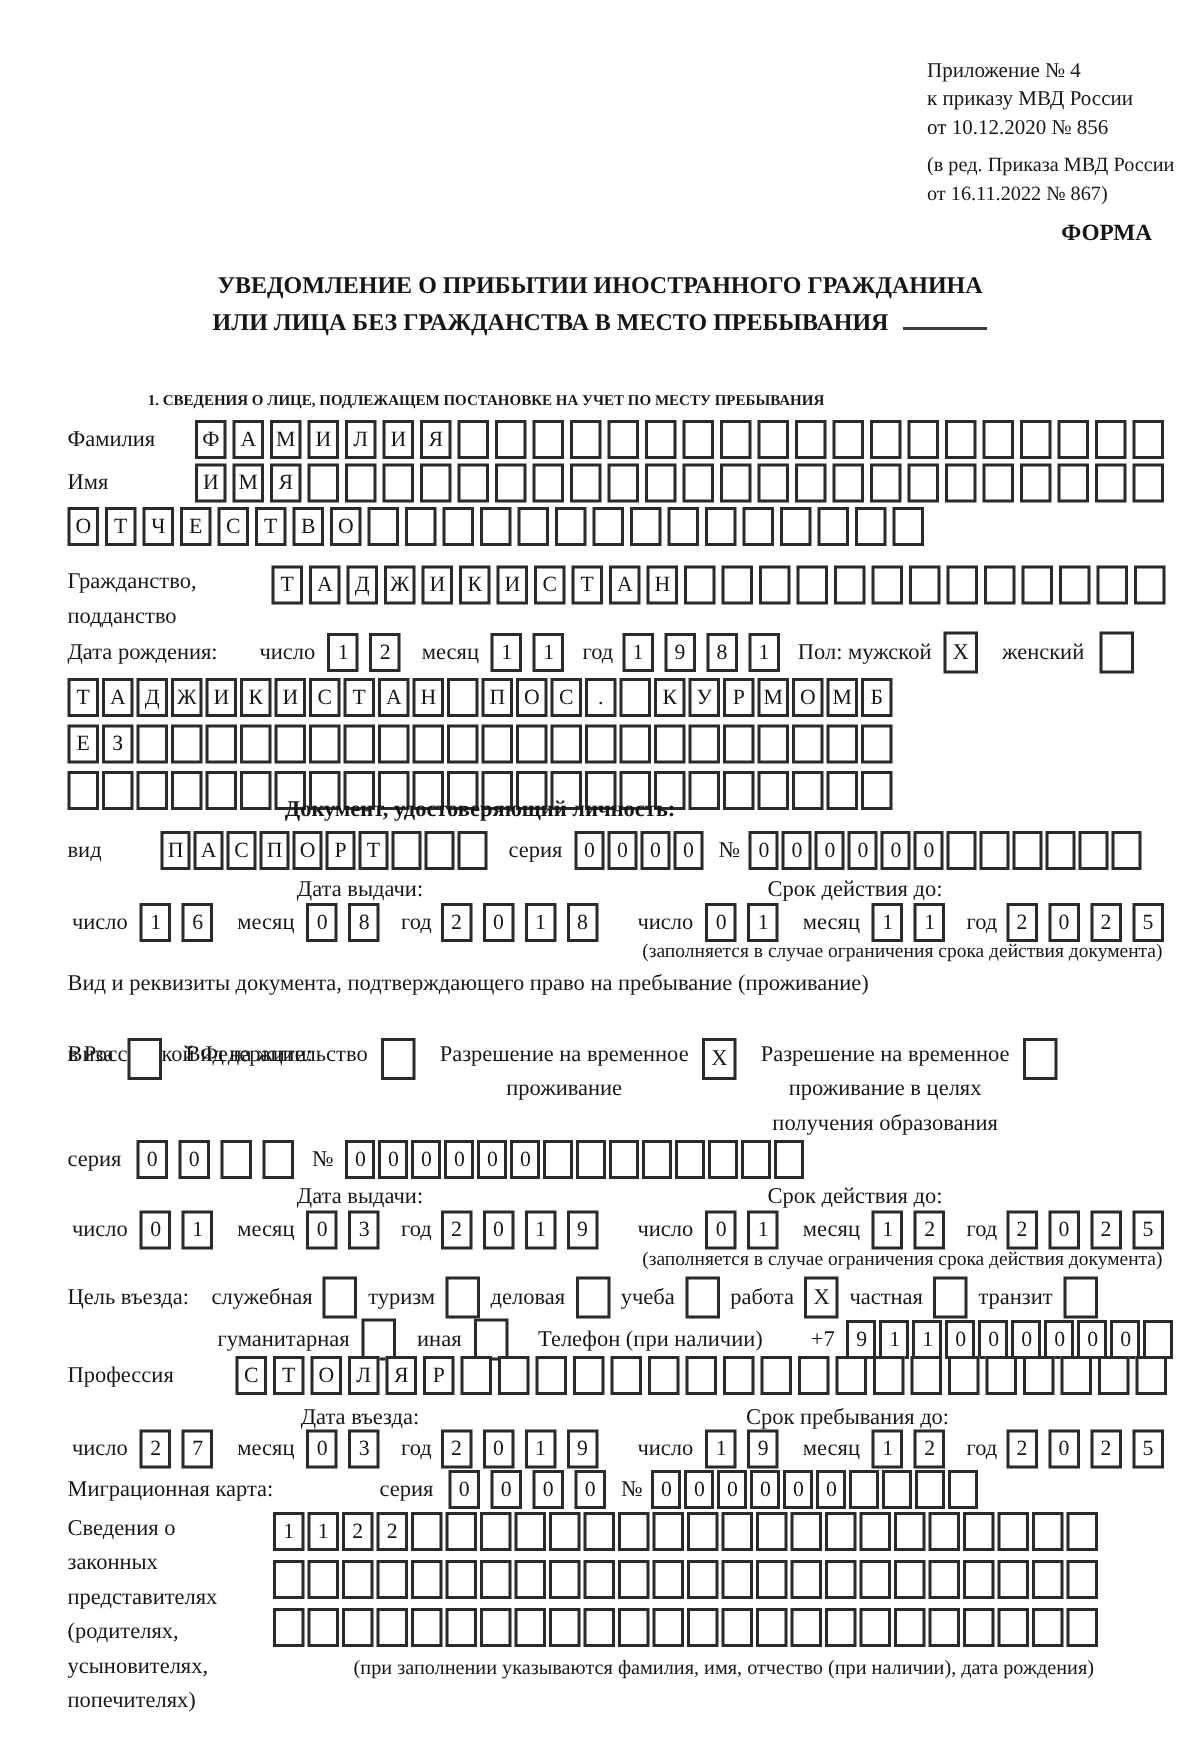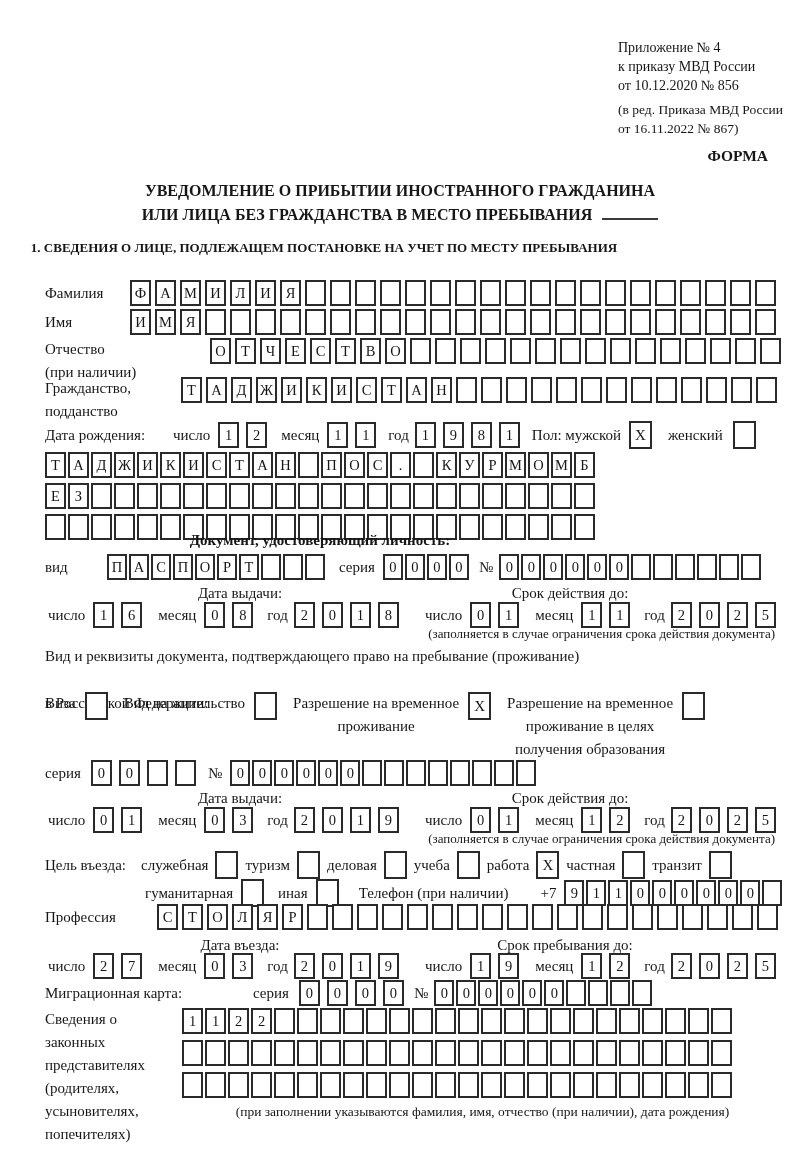--- a/index.html
+++ b/index.html
@@ -60,21 +60,21 @@
   </div>
 </div>
 
 <div class="abs b" style="top:147px; right:32px; font-size:15.5px;">ФОРМА</div>
 
 <div class="abs b center" style="top:182px; left:0; width:800px; font-size:16px;">УВЕДОМЛЕНИЕ О ПРИБЫТИИ ИНОСТРАННОГО ГРАЖДАНИНА</div>
 <div class="abs b center" style="top:206px; left:0; width:800px; font-size:16px;">
   <span>ИЛИ ЛИЦА БЕЗ ГРАЖДАНСТВА В МЕСТО ПРЕБЫВАНИЯ</span><span class="title-underline"></span>
 </div>
 
-<div class="abs b center" style="top:240px; left:0; width:648px; font-size:13px;">1. СВЕДЕНИЯ О ЛИЦЕ, ПОДЛЕЖАЩЕМ ПОСТАНОВКЕ НА УЧЕТ ПО МЕСТУ ПРЕБЫВАНИЯ</div>
+<div class="abs b center" style="top:262px; left:0; width:648px; font-size:10px;">1. СВЕДЕНИЯ О ЛИЦЕ, ПОДЛЕЖАЩЕМ ПОСТАНОВКЕ НА УЧЕТ ПО МЕСТУ ПРЕБЫВАНИЯ</div>
 
 <div class="row" style="top:280px; left:45px;">
   <span class="lbl" style="width:85px;">Фамилия</span>
   <span class="cells">
       <span class="cell">Ф</span>
       <span class="cell">А</span>
       <span class="cell">М</span>
       <span class="cell">И</span>
       <span class="cell">Л</span>
       <span class="cell">И</span>
@@ -126,24 +126,20 @@
       <span class="cell"></span>
       <span class="cell"></span>
       <span class="cell"></span>
       <span class="cell"></span>
       <span class="cell"></span>
       <span class="cell"></span>
     </span>
 </div>
 
 <div class="rowtop" style="top:338px; left:45px;">
-  <div class="labelcol" style="width:165px;">
-    <div>Отчество</div>
-    <div>(при наличии)</div>
-  </div>
   <span class="cells">
       <span class="cell">О</span>
       <span class="cell">Т</span>
       <span class="cell">Ч</span>
       <span class="cell">Е</span>
       <span class="cell">С</span>
       <span class="cell">Т</span>
       <span class="cell">В</span>
       <span class="cell">О</span>
       <span class="cell"></span>

